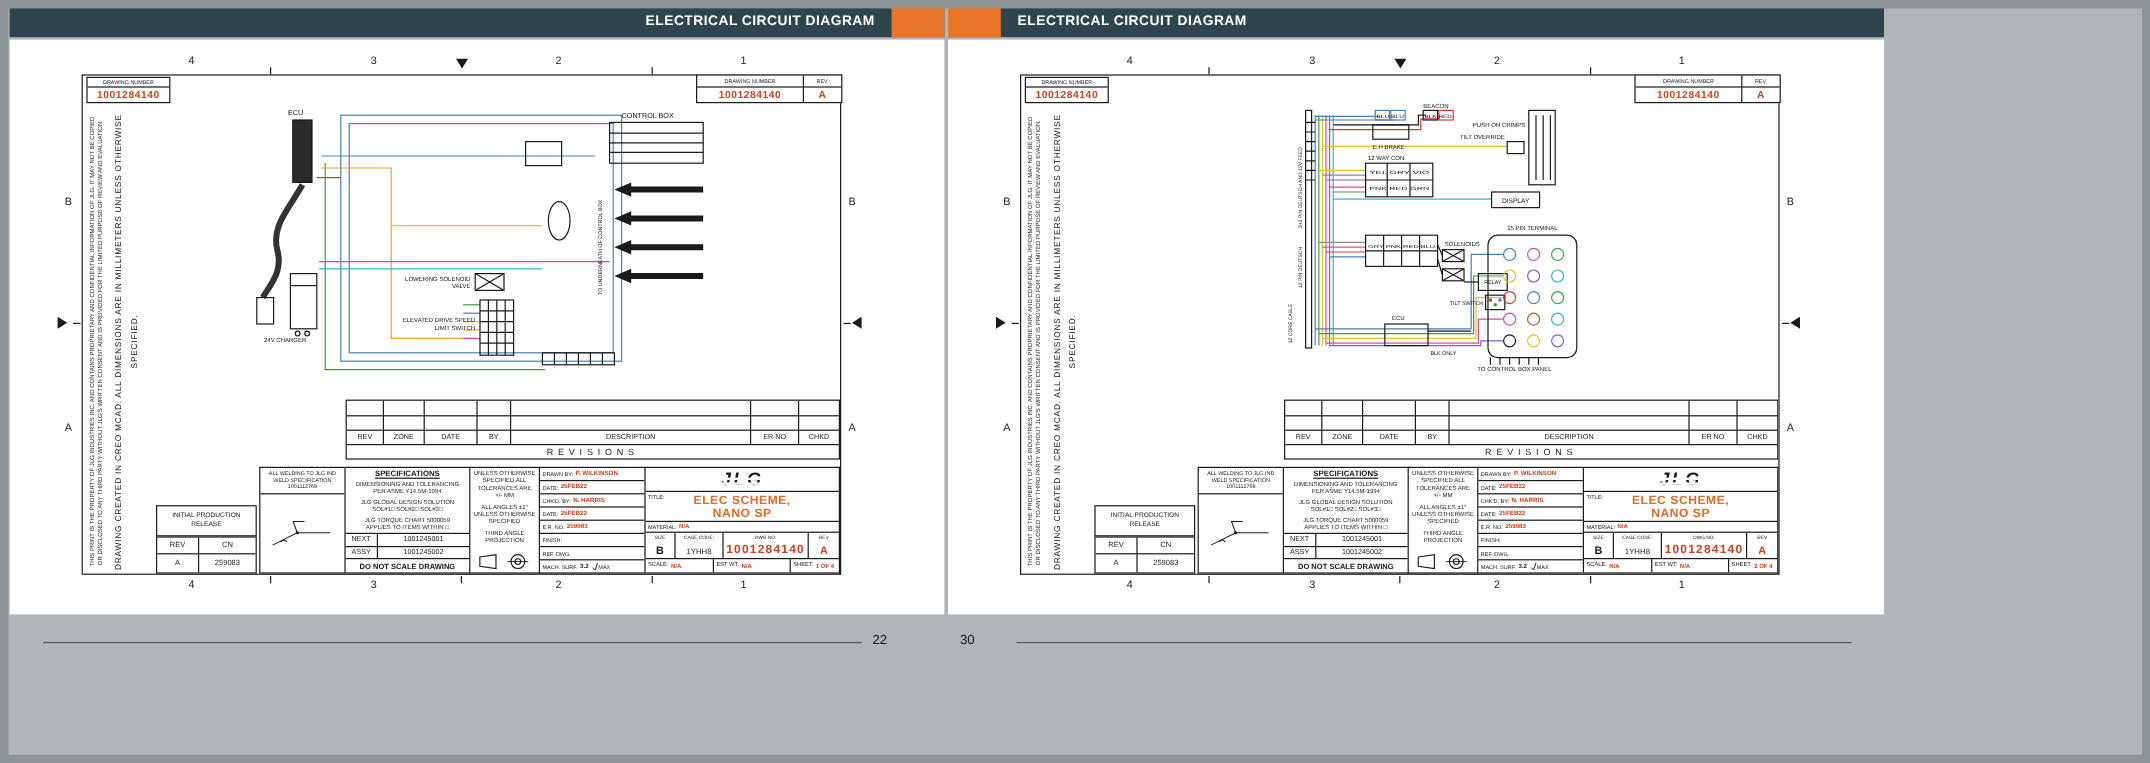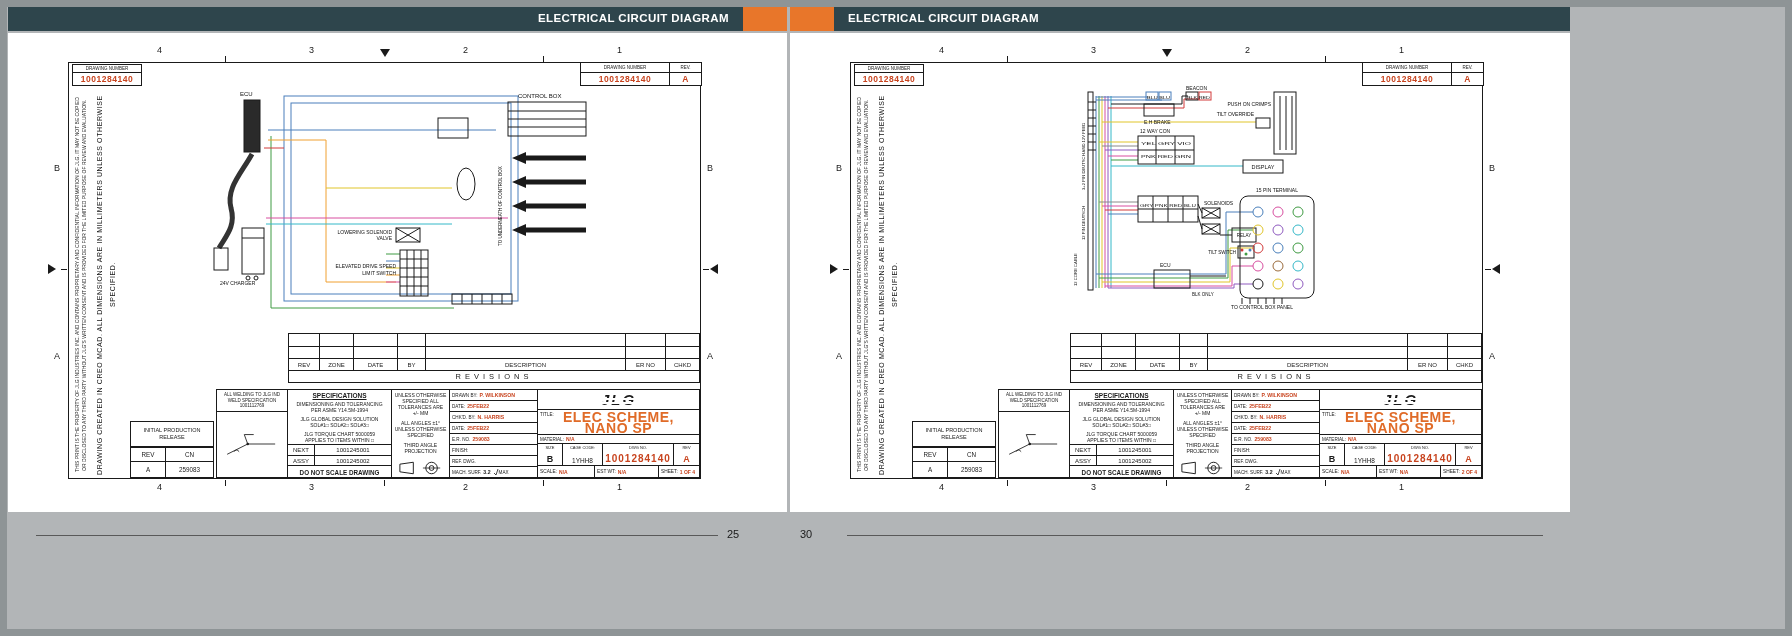--- a/index.html
+++ b/index.html
@@ -104,21 +104,21 @@
   .tb-cell:last-child{border-bottom:none}
   .tb-cell .l{font-size:4.6px}
   .tb-cell .v{color:var(--red);font-size:5.2px;font-weight:bold;margin-left:2px}
   .tb-right{flex:1;display:flex;flex-direction:column}
   .tb-logo{height:20px;border-bottom:1px solid var(--ink);position:relative;display:flex;align-items:center;justify-content:center}
   .jlg{font-size:15px;font-weight:bold;font-style:italic;letter-spacing:2px}
   .stripe{position:absolute;width:42px;height:1.6px;background:#fff;left:calc(50% - 21px)}
   .s1{top:8px}.s2{top:12px}
   .tb-title{height:25px;border-bottom:1px solid var(--ink);position:relative;text-align:center}
   .t-lbl{position:absolute;left:2px;top:2px;font-size:4.6px}
-  .t-main{margin-top:2px;color:var(--orange-title);font-weight:bold;font-size:14px;line-height:11px;letter-spacing:.5px}
+  .t-main{margin-top:2px;color:var(--orange-title);font-weight:bold;font-size:10px;line-height:11px;letter-spacing:.5px}
   .tb-material{height:9px;border-bottom:1px solid var(--ink);display:flex;align-items:center;padding-left:2px;white-space:nowrap}
   .tb-material .l{font-size:4.6px}
   .tb-material .v{color:var(--red);font-size:5px;font-weight:bold;margin-left:2px}
   .tb-size{flex:1;border-bottom:1px solid var(--ink);display:flex}
   .sz{display:flex;flex-direction:column;align-items:center;justify-content:space-between;padding:1px 0}
   .sz1{width:24px}.sz2{width:40px}.sz3{flex:1}.sz4{width:26px}
   .szh{font-size:4px}
   .szv{font-size:6.5px}
   .szb{font-size:9px;font-weight:bold}
   .red{color:var(--red)}
@@ -764,18 +764,18 @@
                 <span class="l">SHEET:</span>
                 <span class="v">2 OF 4</span>
               </div>
         </div>
       </div>
     </div>
   </div>
 </div>
 
   <div class="pg-line fl-line"></div>
-  <div class="pg-num fl-num">25</div>
+  <div class="pg-num fl-num">22</div>
   <div class="pg-num fr-num">30</div>
   <div class="pg-line fr-line"></div>
 
   <div class="screen-border"></div>
 </div>
 
 </body></html>

